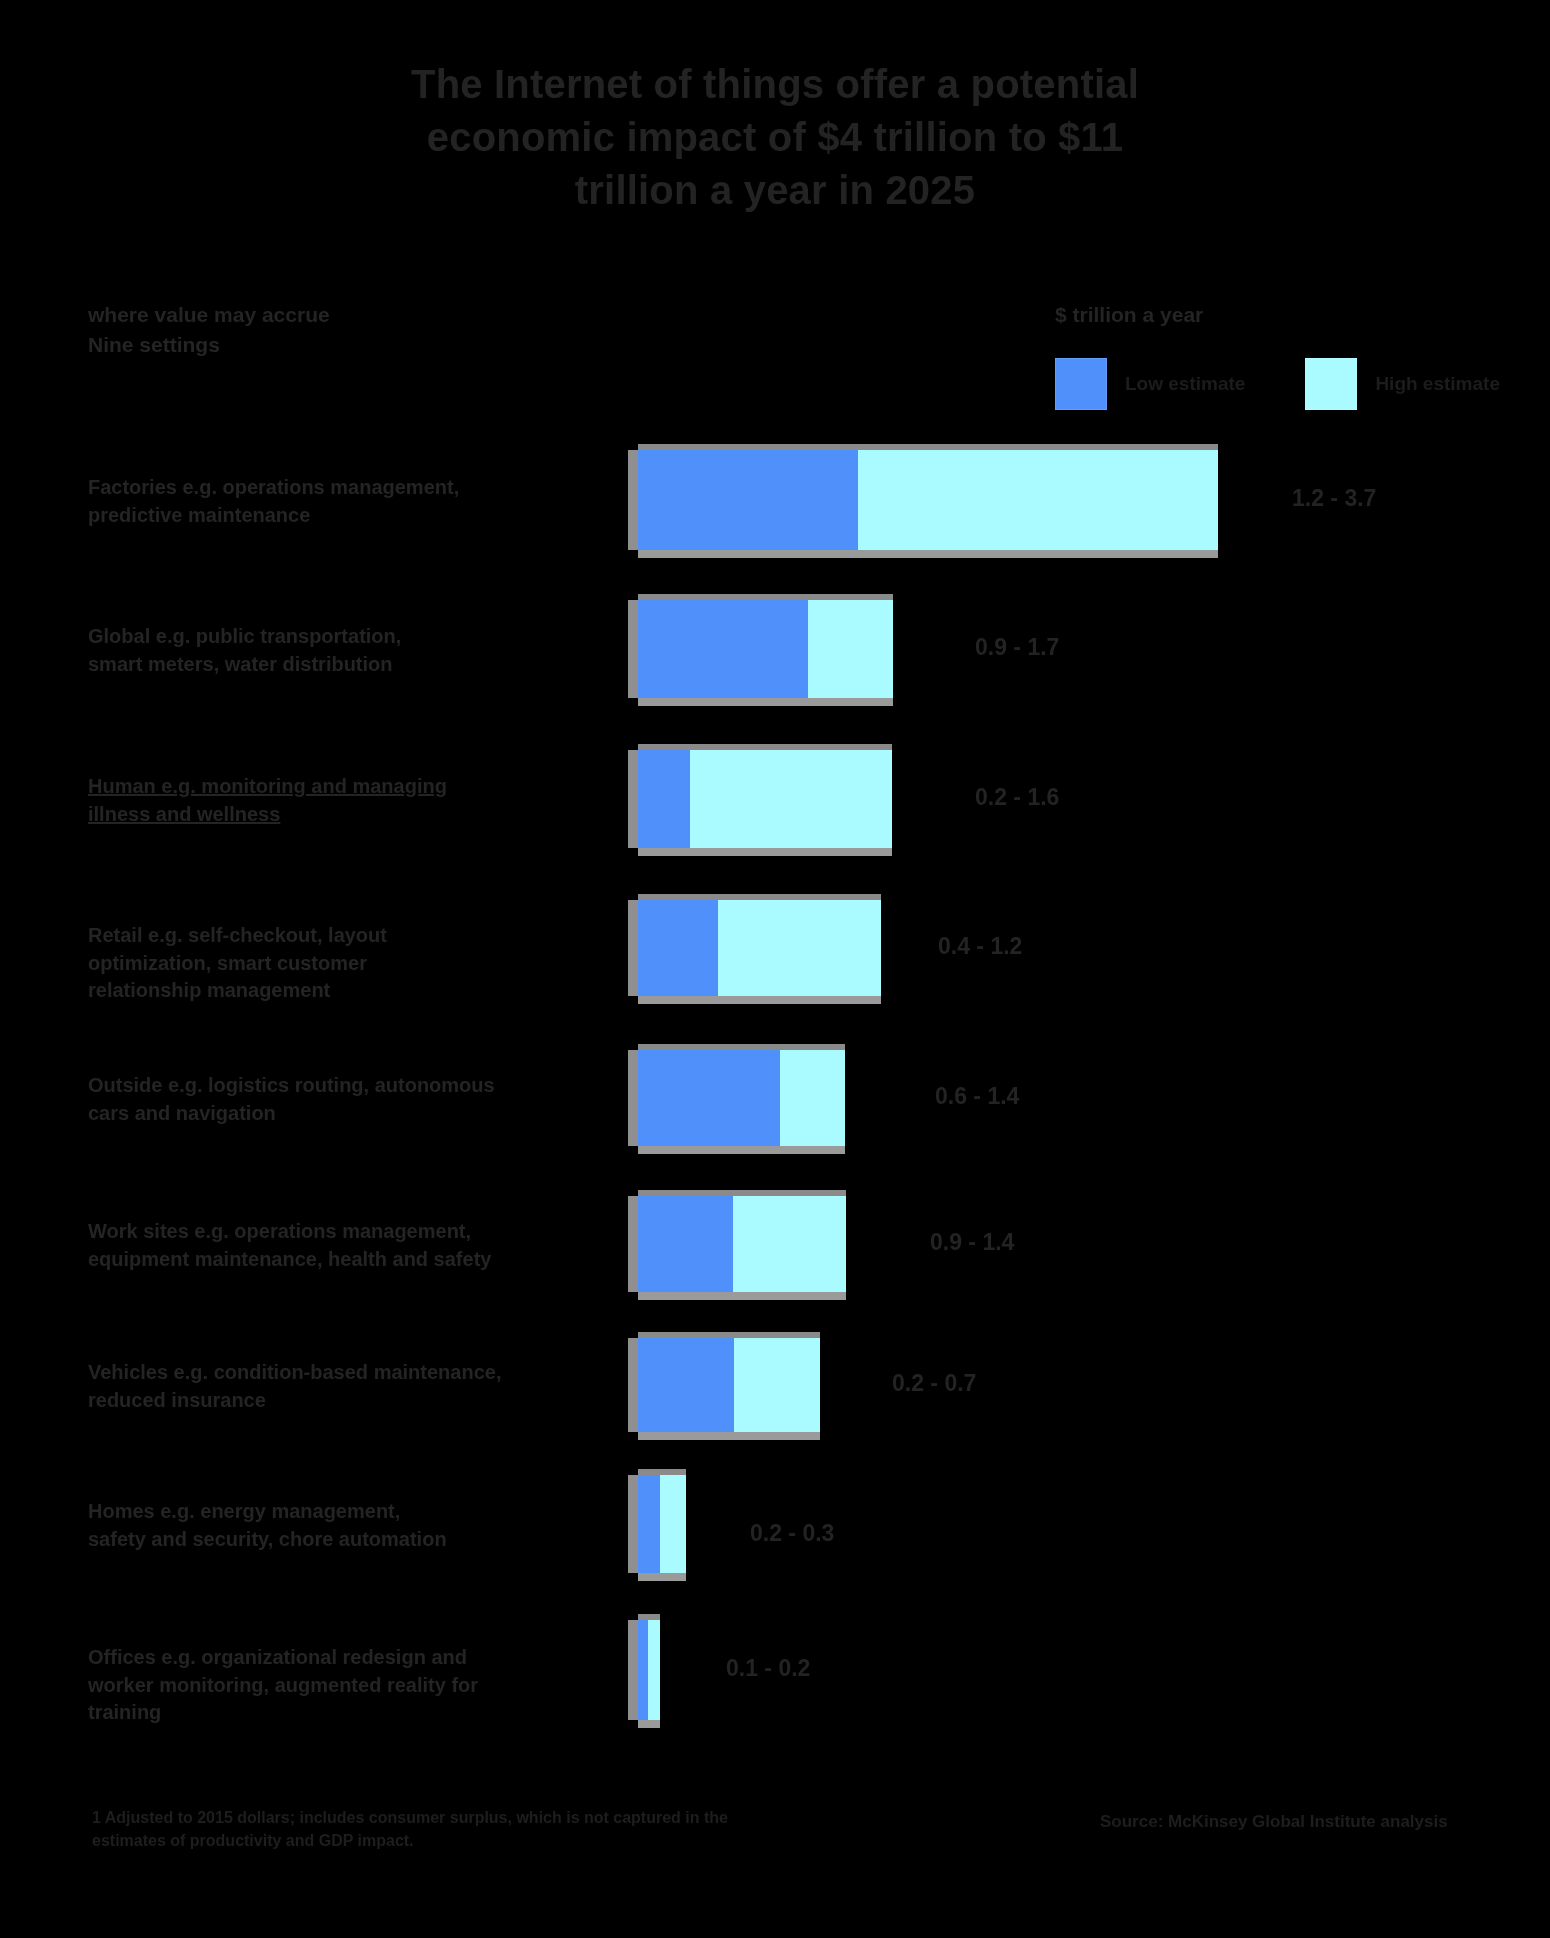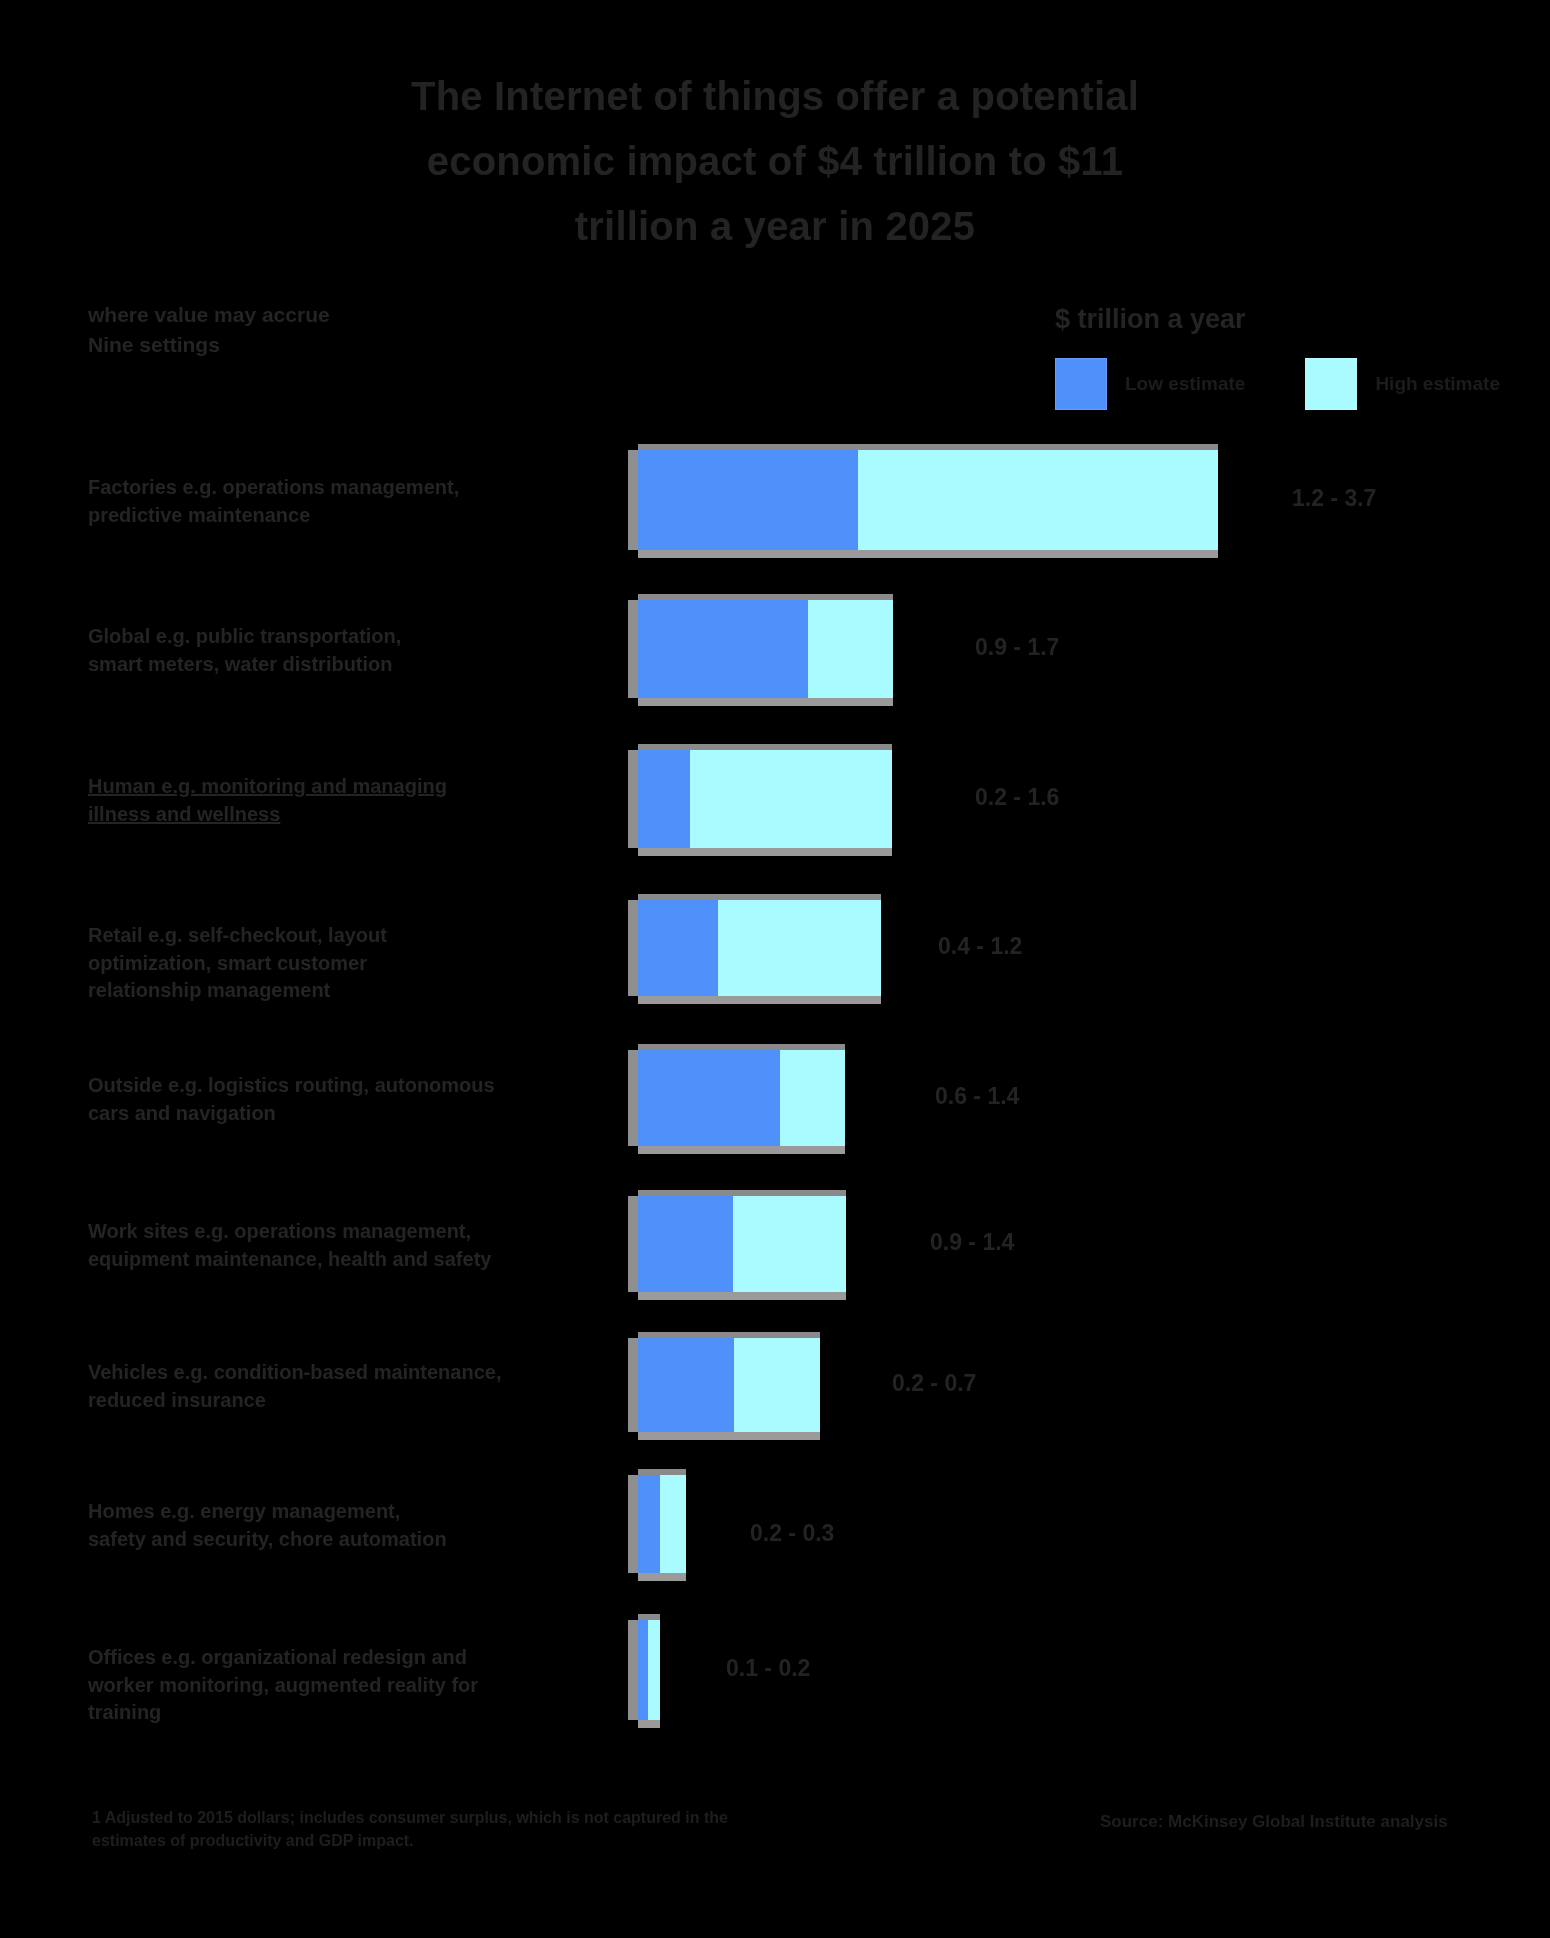--- a/index.html
+++ b/index.html
@@ -1,27 +1,27 @@
 <!DOCTYPE html>
 <html><head>
 <meta charset="utf-8">
 <style>
   html,body{margin:0;padding:0;background:#000;}
   body{width:1550px;height:1938px;font-family:"Liberation Sans",sans-serif;color:#1f1f1f;position:relative;overflow:hidden;}
 
   .title{position:absolute;left:0;top:58px;width:1550px;text-align:center;
          font-size:40px;font-weight:bold;line-height:1.32;color:#232323;letter-spacing:.2px;}
-  .title span{display:block;margin-top:12px;}
+  .title span{display:block;}
 
   .col-head-left{position:absolute;left:88px;top:300px;width:420px;
          font-size:21px;font-weight:bold;line-height:1.42;color:#242424;}
   .col-head-left span{display:block;}
 
   .col-head-right{position:absolute;left:1055px;top:300px;width:430px;
-         font-size:27px;font-weight:bold;line-height:1.42;color:#242424;}
+         font-size:21px;font-weight:bold;line-height:1.42;color:#242424;}
 
   .legend{position:absolute;left:1055px;top:358px;display:flex;align-items:center;gap:0;}
   .legend-item{display:flex;align-items:center;}
   .sw{width:50px;height:50px;display:block;border:1px solid rgba(255,255,255,.12);}
   .sw.low{background:#4f90fb;}
   .sw.high{background:#aafbff;}
   .legend-label{font-size:19px;font-weight:bold;color:#1c1c1c;margin-left:18px;white-space:nowrap;}
   .legend-gap{width:60px;}
 
   .rows{position:absolute;left:0;top:0;width:1550px;height:1638px;}

